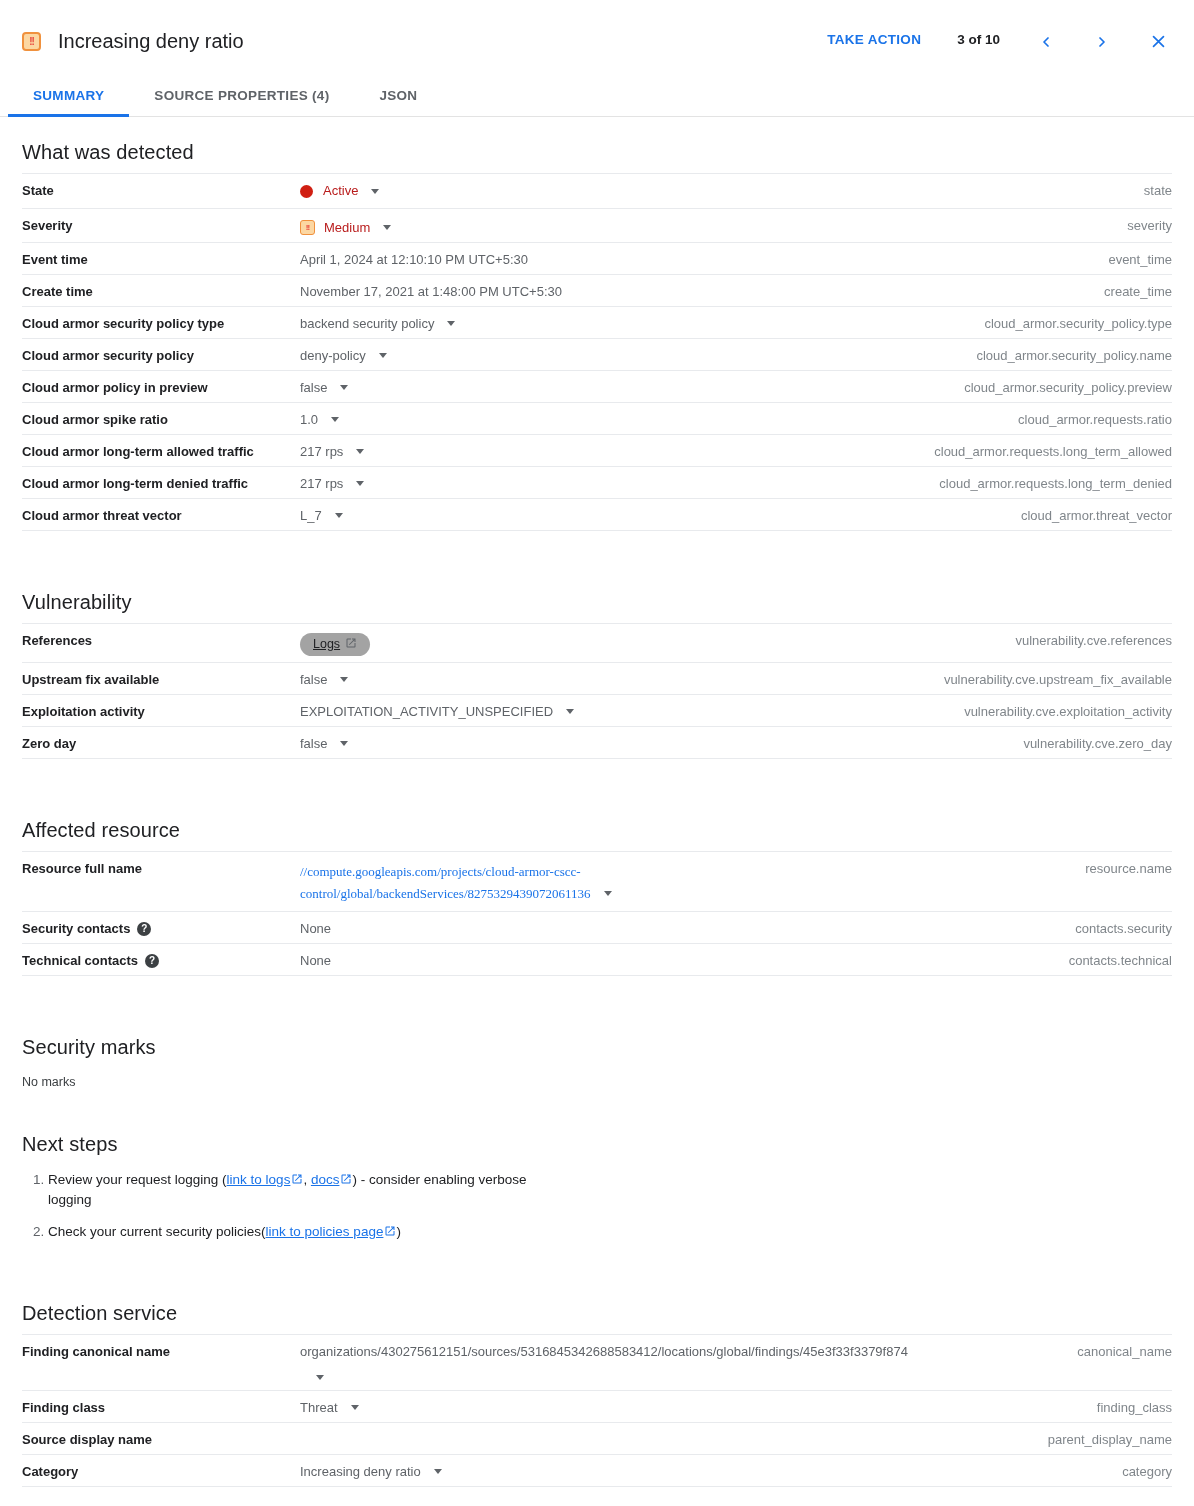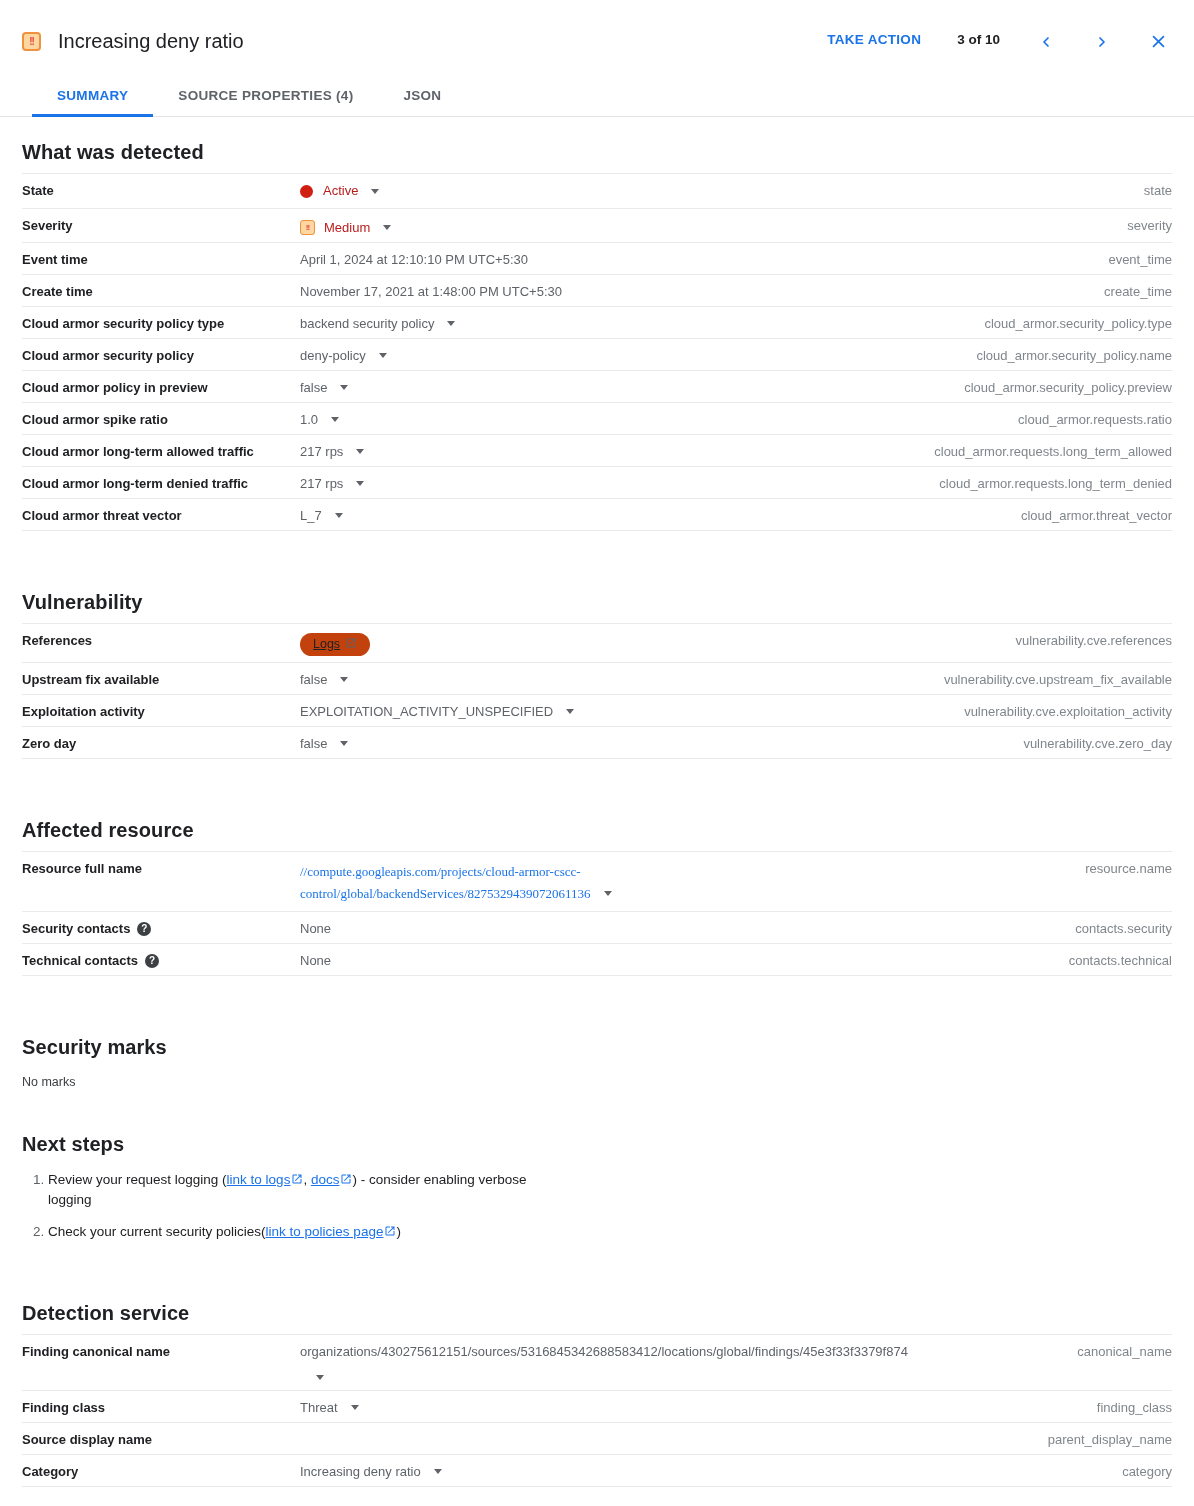--- a/index.html
+++ b/index.html
@@ -17,45 +17,45 @@
     display:flex; align-items:center; justify-content:center; letter-spacing:-1px; flex:none;
   }
   .header-title { font-size:20px; font-weight:400; color:#202124; margin-left:17px; flex:1;
     white-space:nowrap; }
   .header-right { display:flex; gap:36px; margin-left:auto; }
   .take-action { color:#1a73e8; font-size:13.5px; font-weight:700; letter-spacing:.3px; cursor:pointer; }
   .pagination { font-size:13.5px; font-weight:700; color:#202124; }
   .icon-btn { width:20px; height:20px; display:flex; align-items:center; justify-content:center; cursor:pointer; }
   .icon-btn svg { display:block; }
   
-  .tabbar { display:flex; padding-left:32px; border-bottom:1px solid #e3e3e3; margin-top:14px; }
+  .tabbar { display:flex; padding-left:8px; border-bottom:1px solid #e3e3e3; margin-top:14px; }
   .tab { padding:15px 25px 13px 25px; font-size:13.5px; font-weight:700; letter-spacing:.3px;
     color:#5f6368; cursor:pointer; position:relative; }
   .tab.active { color:#1a73e8; }
   .tab.active::after { content:""; position:absolute; left:0; right:0; bottom:-1px; height:3px; background:#1a73e8; }
   
   .content { padding:0 22px; }
   .section { margin-top:60px; }
   .section-whatwasdetected { margin-top:24px; }
   .section-nextsteps { margin-top:44px; }
-  .section-title { font-size:20px; font-weight:700; letter-spacing:.1px; margin:0 0 9px 0; color:#202124; }
+  .section-title { font-size:20px; font-weight:400; letter-spacing:.1px; margin:0 0 9px 0; color:#202124; }
   .rows { border-top:1px solid #e8eaed; }
   .row { display:flex; align-items:flex-start; border-bottom:1px solid #e8eaed; padding:7px 0 6px 0; font-size:13px; line-height:16px;justify-content:space-between; }
   .row-label { width:278px; flex:none; font-weight:700; color:#202124; display:flex; align-items:center; gap:7px; padding-top:2px; }
   .row-value { flex:1; color:#5f6368; padding-top:2px; }
   .row-field { flex:none; margin-left:16px; color:#80868b; font-weight:400; white-space:nowrap; padding-top:2px; }
   .dd { display:inline-flex; align-items:center; gap:13px; cursor:pointer; }
   .caret { width:0; height:0; border-left:4.5px solid transparent; border-right:4.5px solid transparent;
     border-top:5px solid #5f6368; display:inline-block; flex:none; }
   .val-dark { color:#b91c1c; }
   .dot { width:13px; height:13px; border-radius:50%; background:#d01f12; flex:none; margin-right:-3px; }
   .sev-sm { width:15px; height:15px; border-radius:3px; background:#fcd7a2; border:1.5px solid #f0913d;
     color:#e8453c; font-weight:700; font-size:8px; display:inline-flex; align-items:center; justify-content:center;
     letter-spacing:-1px; flex:none; margin-right:-4px; }
-  .chip { display:inline-flex; align-items:center; gap:5px; background:#c2410c; border-radius:12px;
+  .chip { display:inline-flex; align-items:center; gap:5px; background:#a3a3a3; border-radius:12px;
     padding:3px 13px 4px 13px; cursor:pointer; }
   .chip-text { color:#202124; font-size:12.5px; text-decoration:underline; }
   .ext-icon svg { display:inline-block; vertical-align:-1px; }
   .help { width:14px; height:14px; border-radius:50%; background:#3c4043; color:#fff; font-size:10px;
     font-weight:700; display:inline-flex; align-items:center; justify-content:center; cursor:pointer; flex:none; }
   .link-line { color:#1a73e8; line-height:22px; }
   a.blue-link { color:#1a73e8; text-decoration:none; cursor:pointer;font-family:Liberation Serif, serif; }
   .caret-below { margin-top:8px; margin-left:16px; }
   .empty-text { font-size:12.5px; color:#3c4043; margin-top:16px; }
   ol.steps { margin:14px 0 0 0; padding-left:26px; font-size:13.5px; max-width:505px; color:#202124; }

